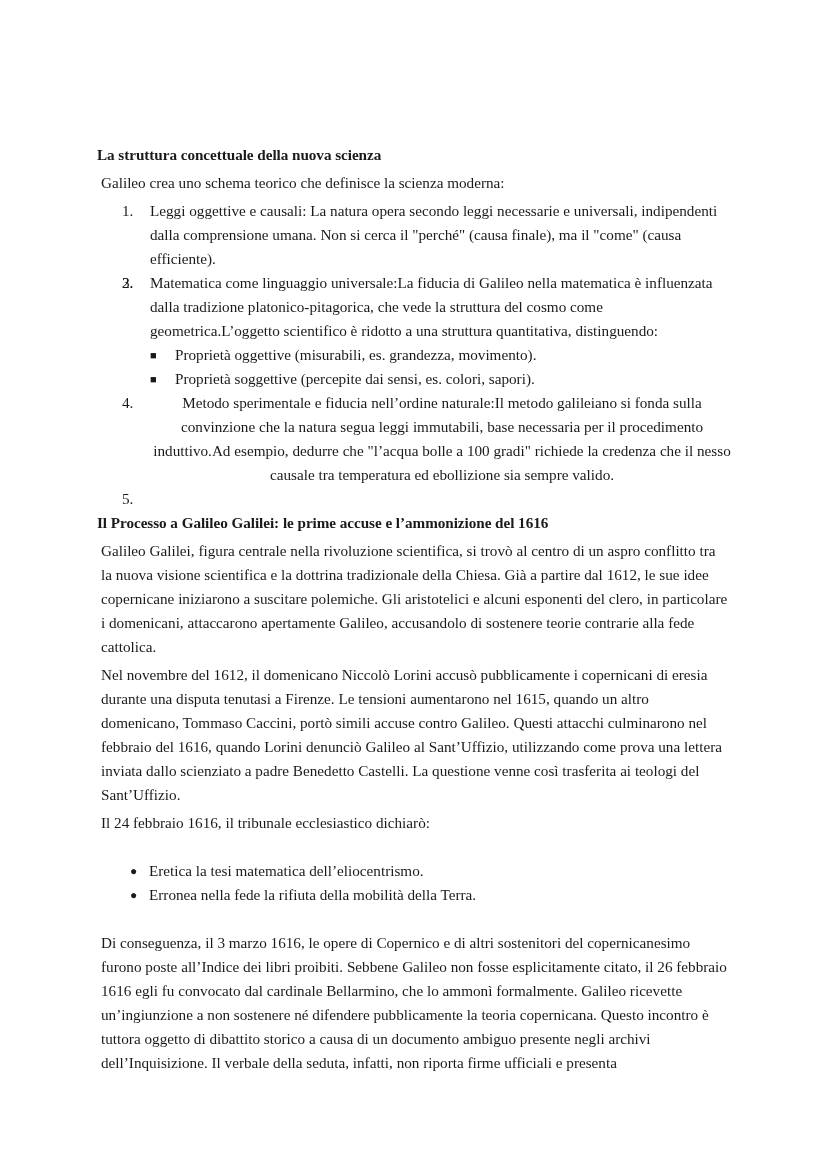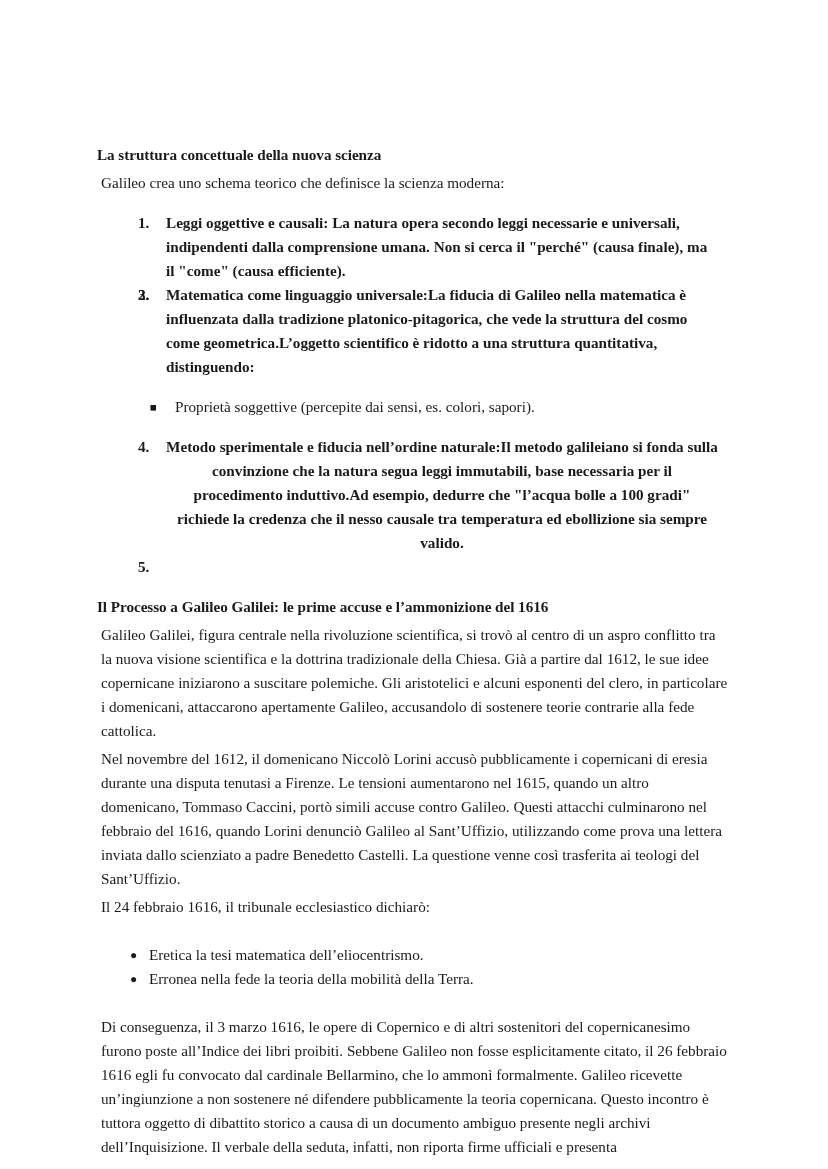--- a/index.html
+++ b/index.html
@@ -40,25 +40,24 @@
     padding: 0;
   }
   .spacer {
     height: 24px;
   }
   .spacer-sm {
     height: 20px;
   }
   
   ol.num-list {
-    margin: 16px;
+    margin: 0;
     padding: 0;
     list-style: none;
     counter-reset: numitem;
-    font-weight: bold;
   }
   ol.num-list > li {
     counter-increment: numitem;
     position: relative;
     padding-left: 53px;
     margin: 0;
   }
   ol.num-list > li > .li-marker {
     position: absolute;
     left: 25px;
@@ -129,20 +128,21 @@
       </li>
       <li>
         <span class="li-marker"></span>
         <span>Matematica come linguaggio universale:La fiducia di Galileo nella matematica è influenzata dalla tradizione platonico-pitagorica, che vede la struttura del cosmo come geometrica.L’oggetto scientifico è ridotto a una struttura quantitativa, distinguendo:</span>
       </li>
     </ol>
 
     <ul class="sq-list">
       <li>
         <span class="sq-marker">■</span>
+        <span>Proprietà oggettive (misurabili, es. grandezza, movimento).</span>
       </li>
       <li>
         <span class="sq-marker">■</span>
         <span>Proprietà soggettive (percepite dai sensi, es. colori, sapori).</span>
       </li>
     </ul>
 
     <ol class="num-list" style="counter-reset: numitem 3; text-align: center;">
       <li>
         <span class="li-marker"></span>
@@ -165,21 +165,21 @@
 
     <div class="spacer-sm"></div>
 
     <ul class="dot-list">
       <li>
         <span class="dot-marker">●</span>
         <span class="bold-lead">Eretica</span><span> la tesi matematica dell’eliocentrismo.</span>
       </li>
       <li>
         <span class="dot-marker">●</span>
-        <span class="bold-lead">Erronea nella fede</span><span> la teoria della mobilità della Terra.</span>
+        <span class="bold-lead">Erronea nella fede</span><span> la rifiuta della mobilità della Terra.</span>
       </li>
     </ul>
 
     <div class="spacer-sm"></div>
 
     <p class="para">Di conseguenza, il 3 marzo 1616, le opere di Copernico e di altri sostenitori del copernicanesimo furono poste all’Indice dei libri proibiti. Sebbene Galileo non fosse esplicitamente citato, il 26 febbraio 1616 egli fu convocato dal cardinale Bellarmino, che lo ammonì formalmente. Galileo ricevette un’ingiunzione a non sostenere né difendere pubblicamente la teoria copernicana. Questo incontro è tuttora oggetto di dibattito storico a causa di un documento ambiguo presente negli archivi dell’Inquisizione. Il verbale della seduta, infatti, non riporta firme ufficiali e presenta</p>
 
   </div>
 </div>
 

